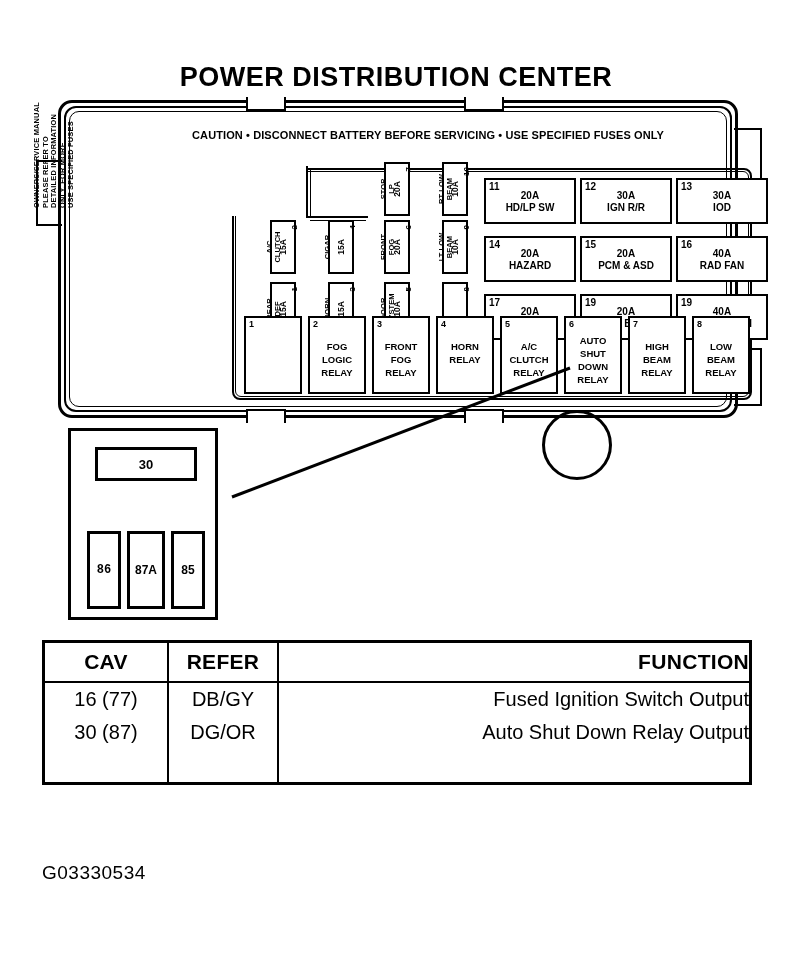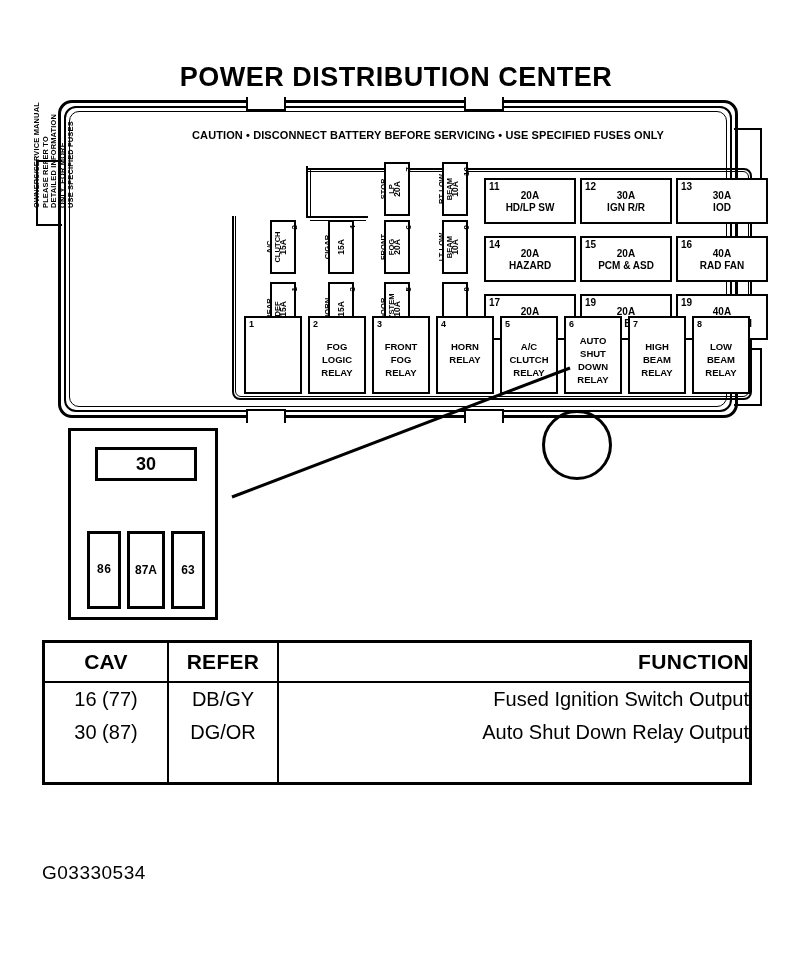--- a/index.html
+++ b/index.html
@@ -60,21 +60,21 @@
   .relay .num{left:3px;top:2px;font-size:9px;}
   .relay .body{position:absolute;left:0;right:0;top:22px;text-align:center;
                font-size:9.5px;font-weight:bold;line-height:13px;}
 
   #hlcircle{position:absolute;left:484px;top:310px;width:64px;height:64px;
             border:3px solid #000;border-radius:50%;}
 
   
   #term{position:absolute;left:68px;top:428px;width:144px;height:186px;border:3px solid #000;}
   .tbar{position:absolute;border:3px solid #000;display:flex;align-items:center;justify-content:center;
-        font-size:18px;font-weight:bold;background:#fff;}
+        font-size:13px;font-weight:bold;background:#fff;}
   .tpin{position:absolute;border:3px solid #000;display:flex;align-items:center;justify-content:center;
         font-size:12px;font-weight:bold;background:#fff;}
 
   
   #tbl{position:absolute;left:42px;top:640px;width:710px;border:3px solid #000;
        border-collapse:collapse;background:#fff;}
   #tbl td,#tbl th{border:2px solid #000;padding:0;}
   #tbl th{font-size:21px;font-weight:bold;height:38px;letter-spacing:.3px;}
   #tbl td{font-size:20px;height:33px;}
   .c1{width:122px;text-align:center;}
@@ -280,21 +280,21 @@
 </div>
 
 <svg style="position:absolute;left:0;top:0;width:792px;height:958px;pointer-events:none;">
   <line x1="570" y1="368" x2="232" y2="497" stroke="#000" stroke-width="3"></line>
 </svg>
 
 <div id="term">
   <div class="tbar" style="left:24px;top:16px;width:96px;height:28px;">30</div>
   <div class="tpin" style="left:16px;top:100px;width:28px;height:72px;font-family:Liberation Mono, monospace;">86</div>
   <div class="tpin" style="left:56px;top:100px;width:32px;height:72px;">87A</div>
-  <div class="tpin" style="left:100px;top:100px;width:28px;height:72px;">63</div>
+  <div class="tpin" style="left:100px;top:100px;width:28px;height:72px;">85</div>
 </div>
 
 <table id="tbl">
   <thead>
       <tr>
     <th class="c1">CAV</th>
     <th class="c2">REFER</th>
     <th class="c3">FUNCTION</th>
   </tr>
     </thead>

